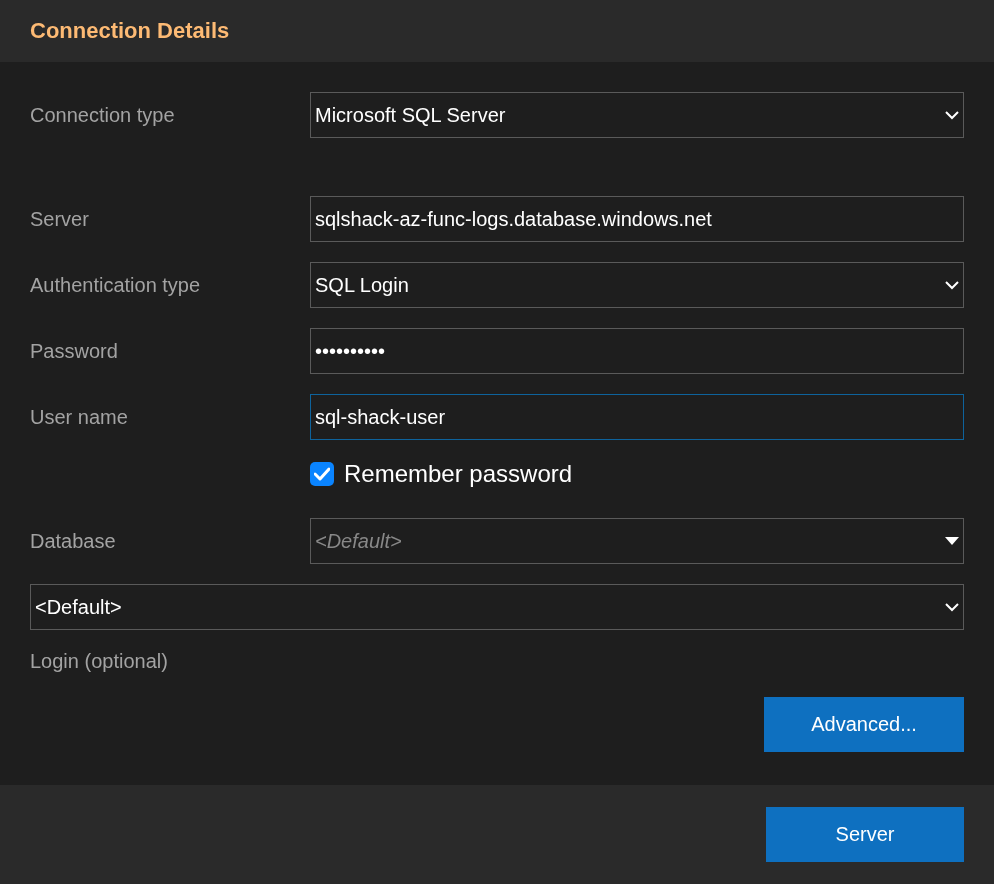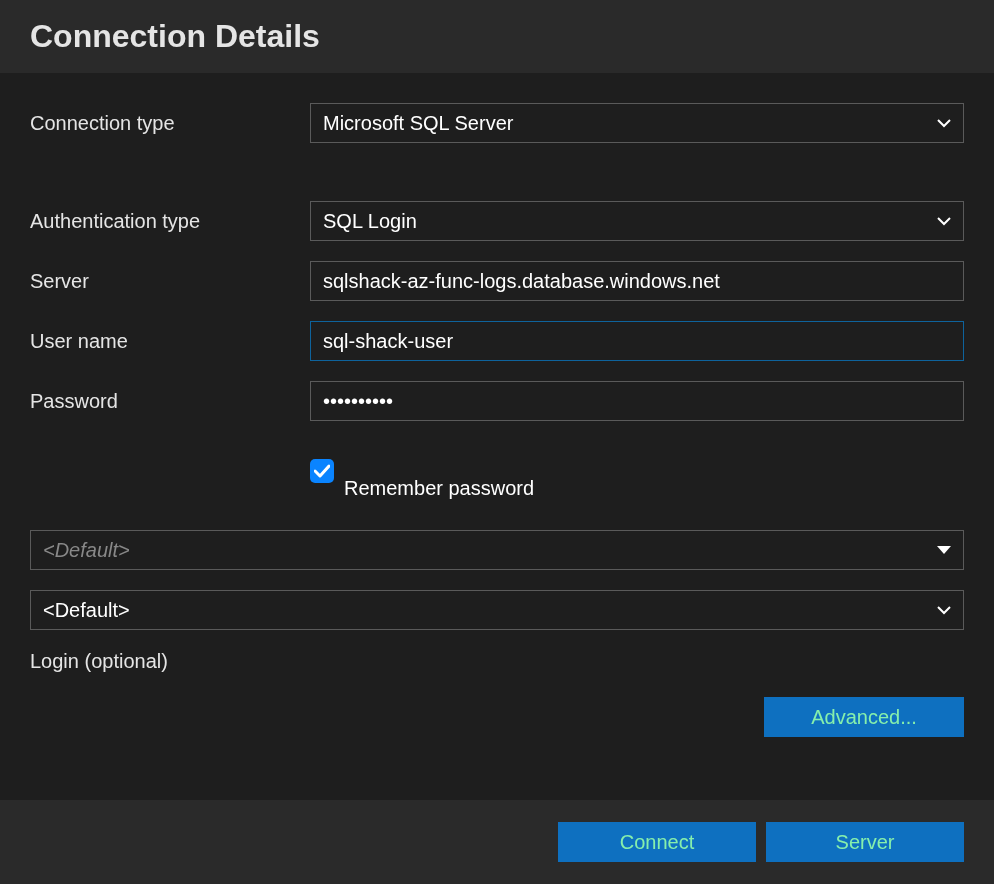--- a/index.html
+++ b/index.html
@@ -13,53 +13,53 @@
       background: #1e1e1e;
       font-family: -apple-system, BlinkMacSystemFont, 'Segoe UI', Arial, sans-serif;
       color: #ffffff;
       overflow: hidden;
     }
     .header {
       background: #2a2a2a;
       padding: 18px 30px;
     }
     .header-title {
-      font-size: 32px;
+      font-size: 22px;
       font-weight: 700;
-      color: #e5e5e5;
+      color: #fdba74;
     }
     .form-body {
       padding: 30px 30px 20px 30px;
     }
     .form-row {
       display: flex;
       align-items: center;
       margin-bottom: 20px;
     }
     .form-row.big-gap {
       margin-bottom: 58px;
     }
     .form-label {
       flex: 0 0 280px;
       font-size: 20px;
       font-weight: 400;
-      color: #e5e5e5;
+      color: #a3a3a3;
     }
     .form-control-wrap {
       flex: 1;
       position: relative;
     }
     .select-box, .text-input {
       width: 100%;
-      height: 40px;
+      height: 46px;
       background: #1e1e1e;
       border: 1px solid #5a5a5a;
       color: #ffffff;
       font-size: 20px;
-      padding: 0 12px;
+      padding: 0 4px;
       outline: none;
       font-family: inherit;
     }
     .text-input.focused {
       border: 1px solid #0e639c;
     }
     .text-input::placeholder {
       color: #888888;
       font-style: italic;
     }
@@ -103,33 +103,32 @@
       align-items: center;
       justify-content: center;
       margin-right: 10px;
       cursor: pointer;
     }
     .checkbox svg {
       width: 16px;
       height: 14px;
     }
     .checkbox-label {
-      font-size: 20px;
-      color: #ffffff;
-      margin-top: 36px;
+      font-size: 24px;
+      color: #ffffff;
     }
     .advanced-row {
       display: flex;
       justify-content: flex-end;
       margin-top: 24px;
     }
     .btn {
-      height: 40px;
+      height: 55px;
       border: none;
-      color: #86efac;
+      color: #ffffff;
       font-size: 20px;
       font-family: inherit;
       cursor: pointer;
       display: flex;
       align-items: center;
       justify-content: center;
     }
     .btn-advanced {
       width: 200px;
       background: #0e70c0;
@@ -167,64 +166,65 @@
         <span class="chevron-down">
           <svg viewBox="0 0 14 14">
               <path d="M1 4 L7 10 L13 4" stroke="#ffffff" stroke-width="2" fill="none"></path>
             </svg>
         </span>
       </div>
     </div>
   </div>
 
   <div class="form-row">
+    <div class="form-label">Server</div>
+    <div class="form-control-wrap">
+      <input type="text" class="text-input" value="sqlshack-az-func-logs.database.windows.net" style="">
+    </div>
+  </div>
+
+  <div class="form-row">
     <div class="form-label">Authentication type</div>
     <div class="form-control-wrap">
       <div class="select-box">
         <span class="select-text">SQL Login</span>
         <span class="chevron-down">
           <svg viewBox="0 0 14 14">
               <path d="M1 4 L7 10 L13 4" stroke="#ffffff" stroke-width="2" fill="none"></path>
             </svg>
         </span>
       </div>
     </div>
   </div>
 
   <div class="form-row">
-    <div class="form-label">Server</div>
-    <div class="form-control-wrap">
-      <input type="text" class="text-input" value="sqlshack-az-func-logs.database.windows.net" style="">
+    <div class="form-label">Password</div>
+    <div class="form-control-wrap">
+      <input type="text" class="text-input" value="••••••••••" style="">
     </div>
   </div>
 
   <div class="form-row">
     <div class="form-label">User name</div>
     <div class="form-control-wrap">
       <input type="text" class="text-input focused" value="sql-shack-user" style="">
-    </div>
-  </div>
-
-  <div class="form-row">
-    <div class="form-label">Password</div>
-    <div class="form-control-wrap">
-      <input type="text" class="text-input" value="••••••••••" style="">
     </div>
   </div>
 
   <div class="checkbox-row">
     <div class="checkbox">
       <svg viewBox="0 0 16 14">
           <path d="M1 7 L6 12 L15 2" stroke="#ffffff" stroke-width="3" fill="none" stroke-linecap="round" stroke-linejoin="round"></path>
         </svg>
     </div>
     <div class="checkbox-label">Remember password</div>
   </div>
 
   <div class="form-row">
+    <div class="form-label">Database</div>
     <div class="form-control-wrap">
       <div class="select-box">
         <span class="select-text placeholder">&lt;Default&gt;</span>
         <span class="caret-down"></span>
       </div>
     </div>
   </div>
 
   <div class="form-row">
     <div class="form-control-wrap">
@@ -243,15 +243,14 @@
     <div class="form-label">Login (optional)</div>
   </div>
 
   <div class="advanced-row">
     <button class="btn btn-advanced">Advanced...</button>
   </div>
 
 </div>
 
 <div class="footer">
-  <button class="btn btn-primary">Connect</button>
   <button class="btn btn-primary">Server</button>
 </div>
 
 </body></html>

